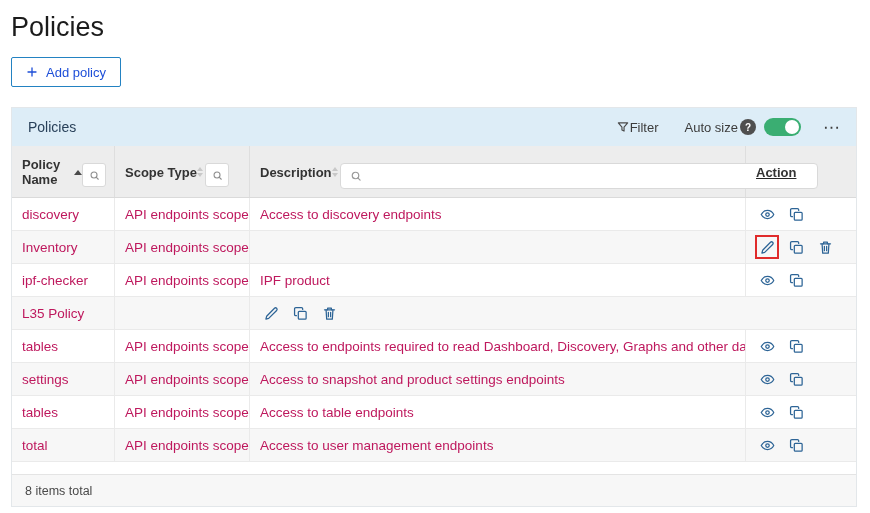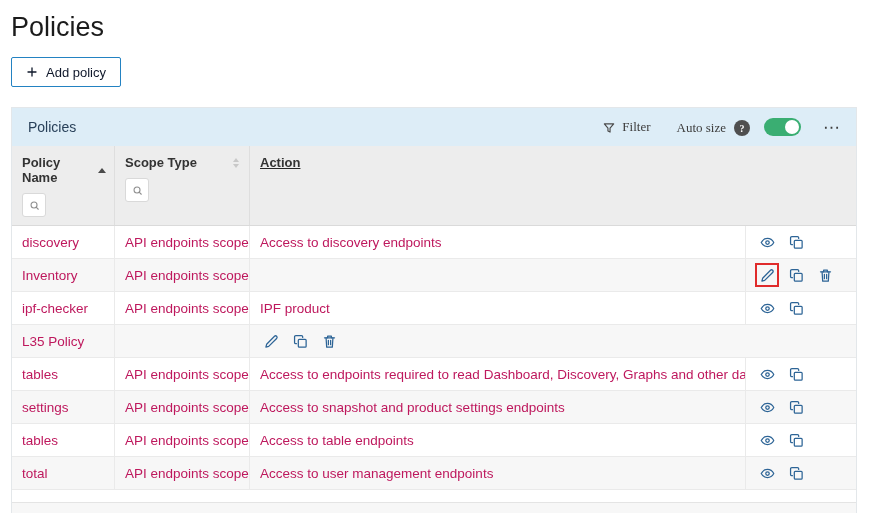--- a/index.html
+++ b/index.html
@@ -17,42 +17,42 @@
     color: #1b1b1b;
     margin: 4px 0 14px 0;
   }
 
   .add-btn {
     display: inline-flex; align-items: center; gap: 8px;
     height: 30px; padding: 0 14px;
     background: #fff;
     border: 1px solid #2382c2;
     border-radius: 2px;
-    color: #0f172a;
+    color: #1d4ed8;
     font-size: 13px; font-weight: 500;
     cursor: pointer;
     font-family: "Liberation Sans", sans-serif;
   }
   .add-btn svg { width: 12px; height: 12px; }
 
   .panel {
     margin-top: 20px;
     border: 1px solid #e3e7ea;
     width: 846px;
   }
 
   .panel-header {
     height: 38px;
     background: #ddedf7;
     display: flex; align-items: center;
     padding: 0 16px 0 16px;
   }
   .panel-title { font-size: 14px; color: #29415a; }
   .controls { margin-left: auto; display: flex; align-items: center; }
-  .control { display: flex; align-items: flex-end; gap: 6px; font-size: 13px; color: #3c3c3c; cursor: pointer; font-family: Liberation Serif, serif; }
+  .control { display: flex; align-items: center; gap: 0; font-size: 13px; color: #3c3c3c; cursor: pointer; }
   .control.filter { margin-right: 26px; }
   .ci { width: 14px; height: 14px; color: #4a4a4a; }
   .help {
     width: 16px; height: 16px; border-radius: 50%;
     background: #4f4f4f; color: #fff;
     font-size: 10px; font-weight: 700;
     display: inline-flex; align-items: center; justify-content: center;
     margin-left: 2px; cursor: pointer;
   }
   .toggle {
@@ -70,21 +70,21 @@
   
   .grid-head {
     display: grid;
     grid-template-columns: 103px 135px 496px 1fr;
     background: #ededed;
     border-bottom: 1px solid #dadada;
   }
   .th {
     padding: 9px 8px 8px 10px;
     border-right: 1px solid #dedede;
-    display: flex; flex-direction: column;
+    display: flex; flex-direction: row;
   }
   .th:last-child { border-right: none; text-decoration: underline; }
   .th-label { display: flex; align-items: center; font-size: 13px; font-weight: 700; color: #333; cursor: pointer; }
   .caret-asc {
     width: 0; height: 0; margin-left: 7px;
     border-left: 4px solid transparent; border-right: 4px solid transparent;
     border-bottom: 5px solid #4a4a4a;
   }
   .sort-both { margin-left: auto; display: flex; flex-direction: column; gap: 2px; padding-right: 2px; }
   .c-up { width: 0; height: 0; border-left: 3.5px solid transparent; border-right: 3.5px solid transparent; border-bottom: 4px solid #c8c8c8; }
@@ -233,20 +233,37 @@
         <div class="th-search">
           <div class="mini-search">
             <svg>
                 <use href="#i-search"></use>
               </svg>
           </div>
         </div>
       </div>
       <div class="th">
         <div class="th-label">
+          <span>Description</span>
+          <span class="sort-both">
+              <span class="c-up"></span>
+              <span class="c-dn"></span>
+            </span>
+        </div>
+        <div class="th-search">
+          <div class="desc-search">
+            <svg>
+                <use href="#i-search"></use>
+              </svg>
+            <input type="text" value="" style="">
+          </div>
+        </div>
+      </div>
+      <div class="th">
+        <div class="th-label">
           <span>Action</span>
         </div>
       </div>
     </div>
 
     <div class="tbody">
 
       <div class="row">
         <div class="cell">discovery</div>
         <div class="cell">API endpoints scope</div>

